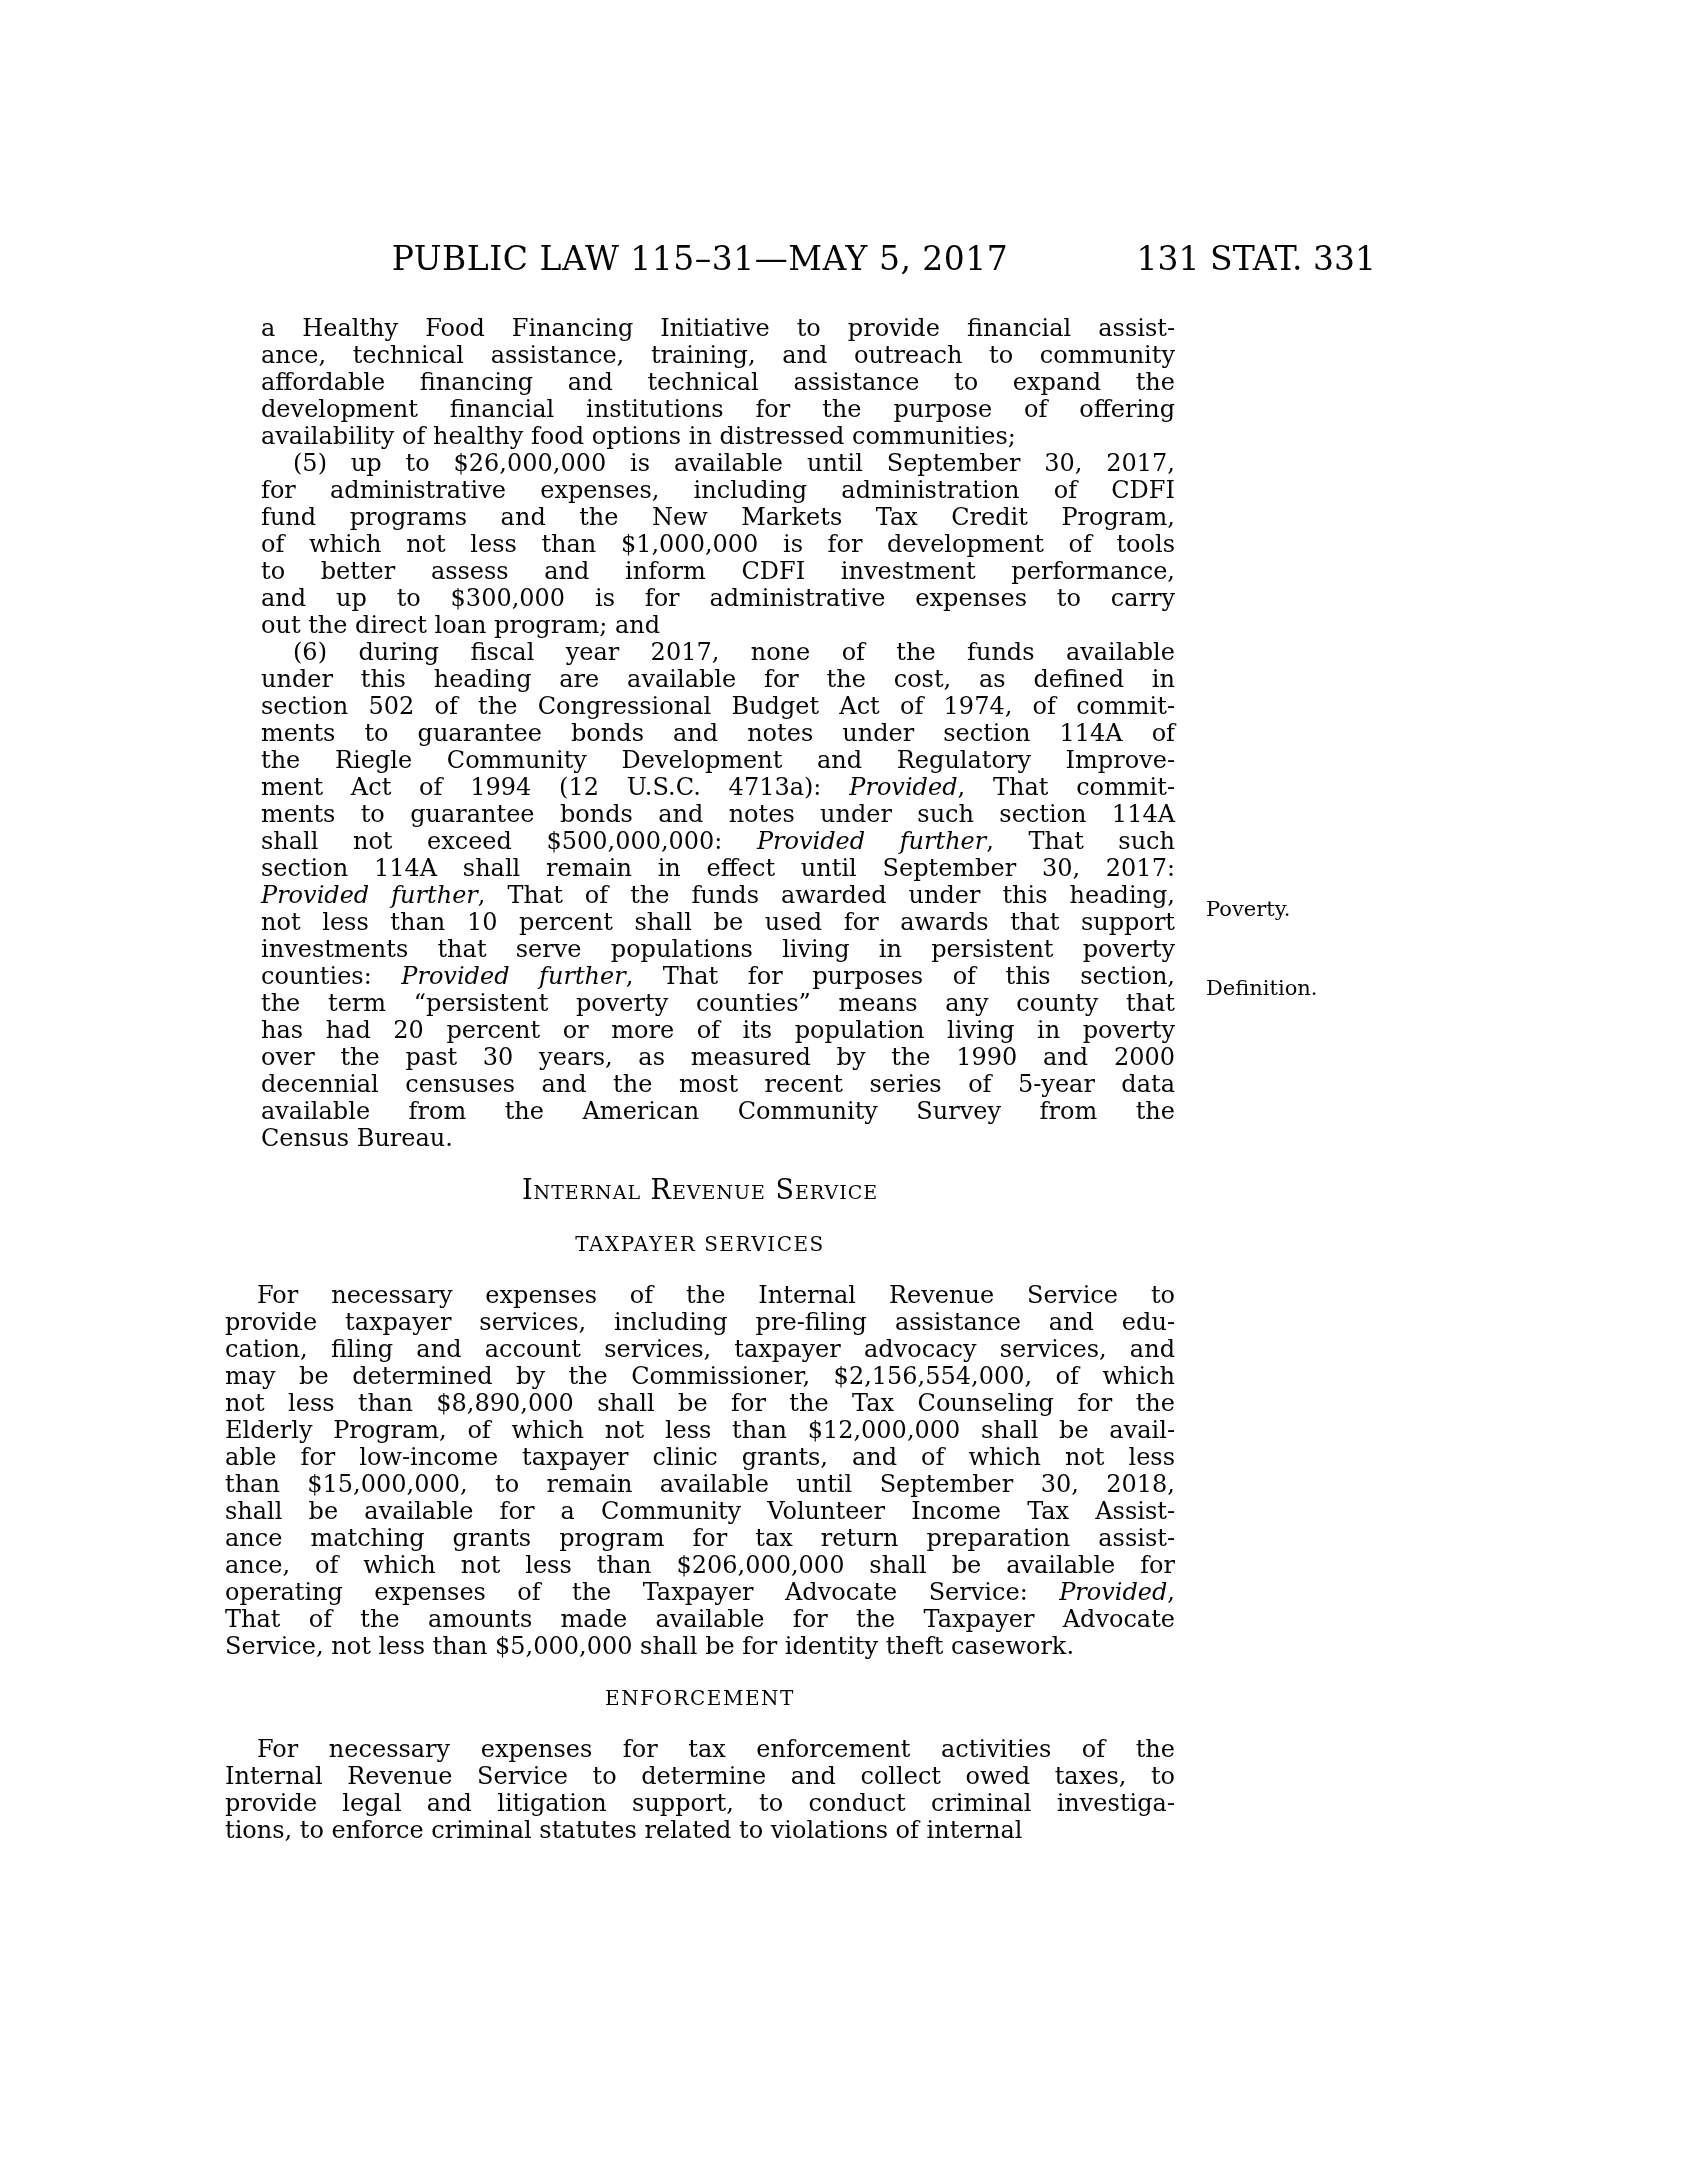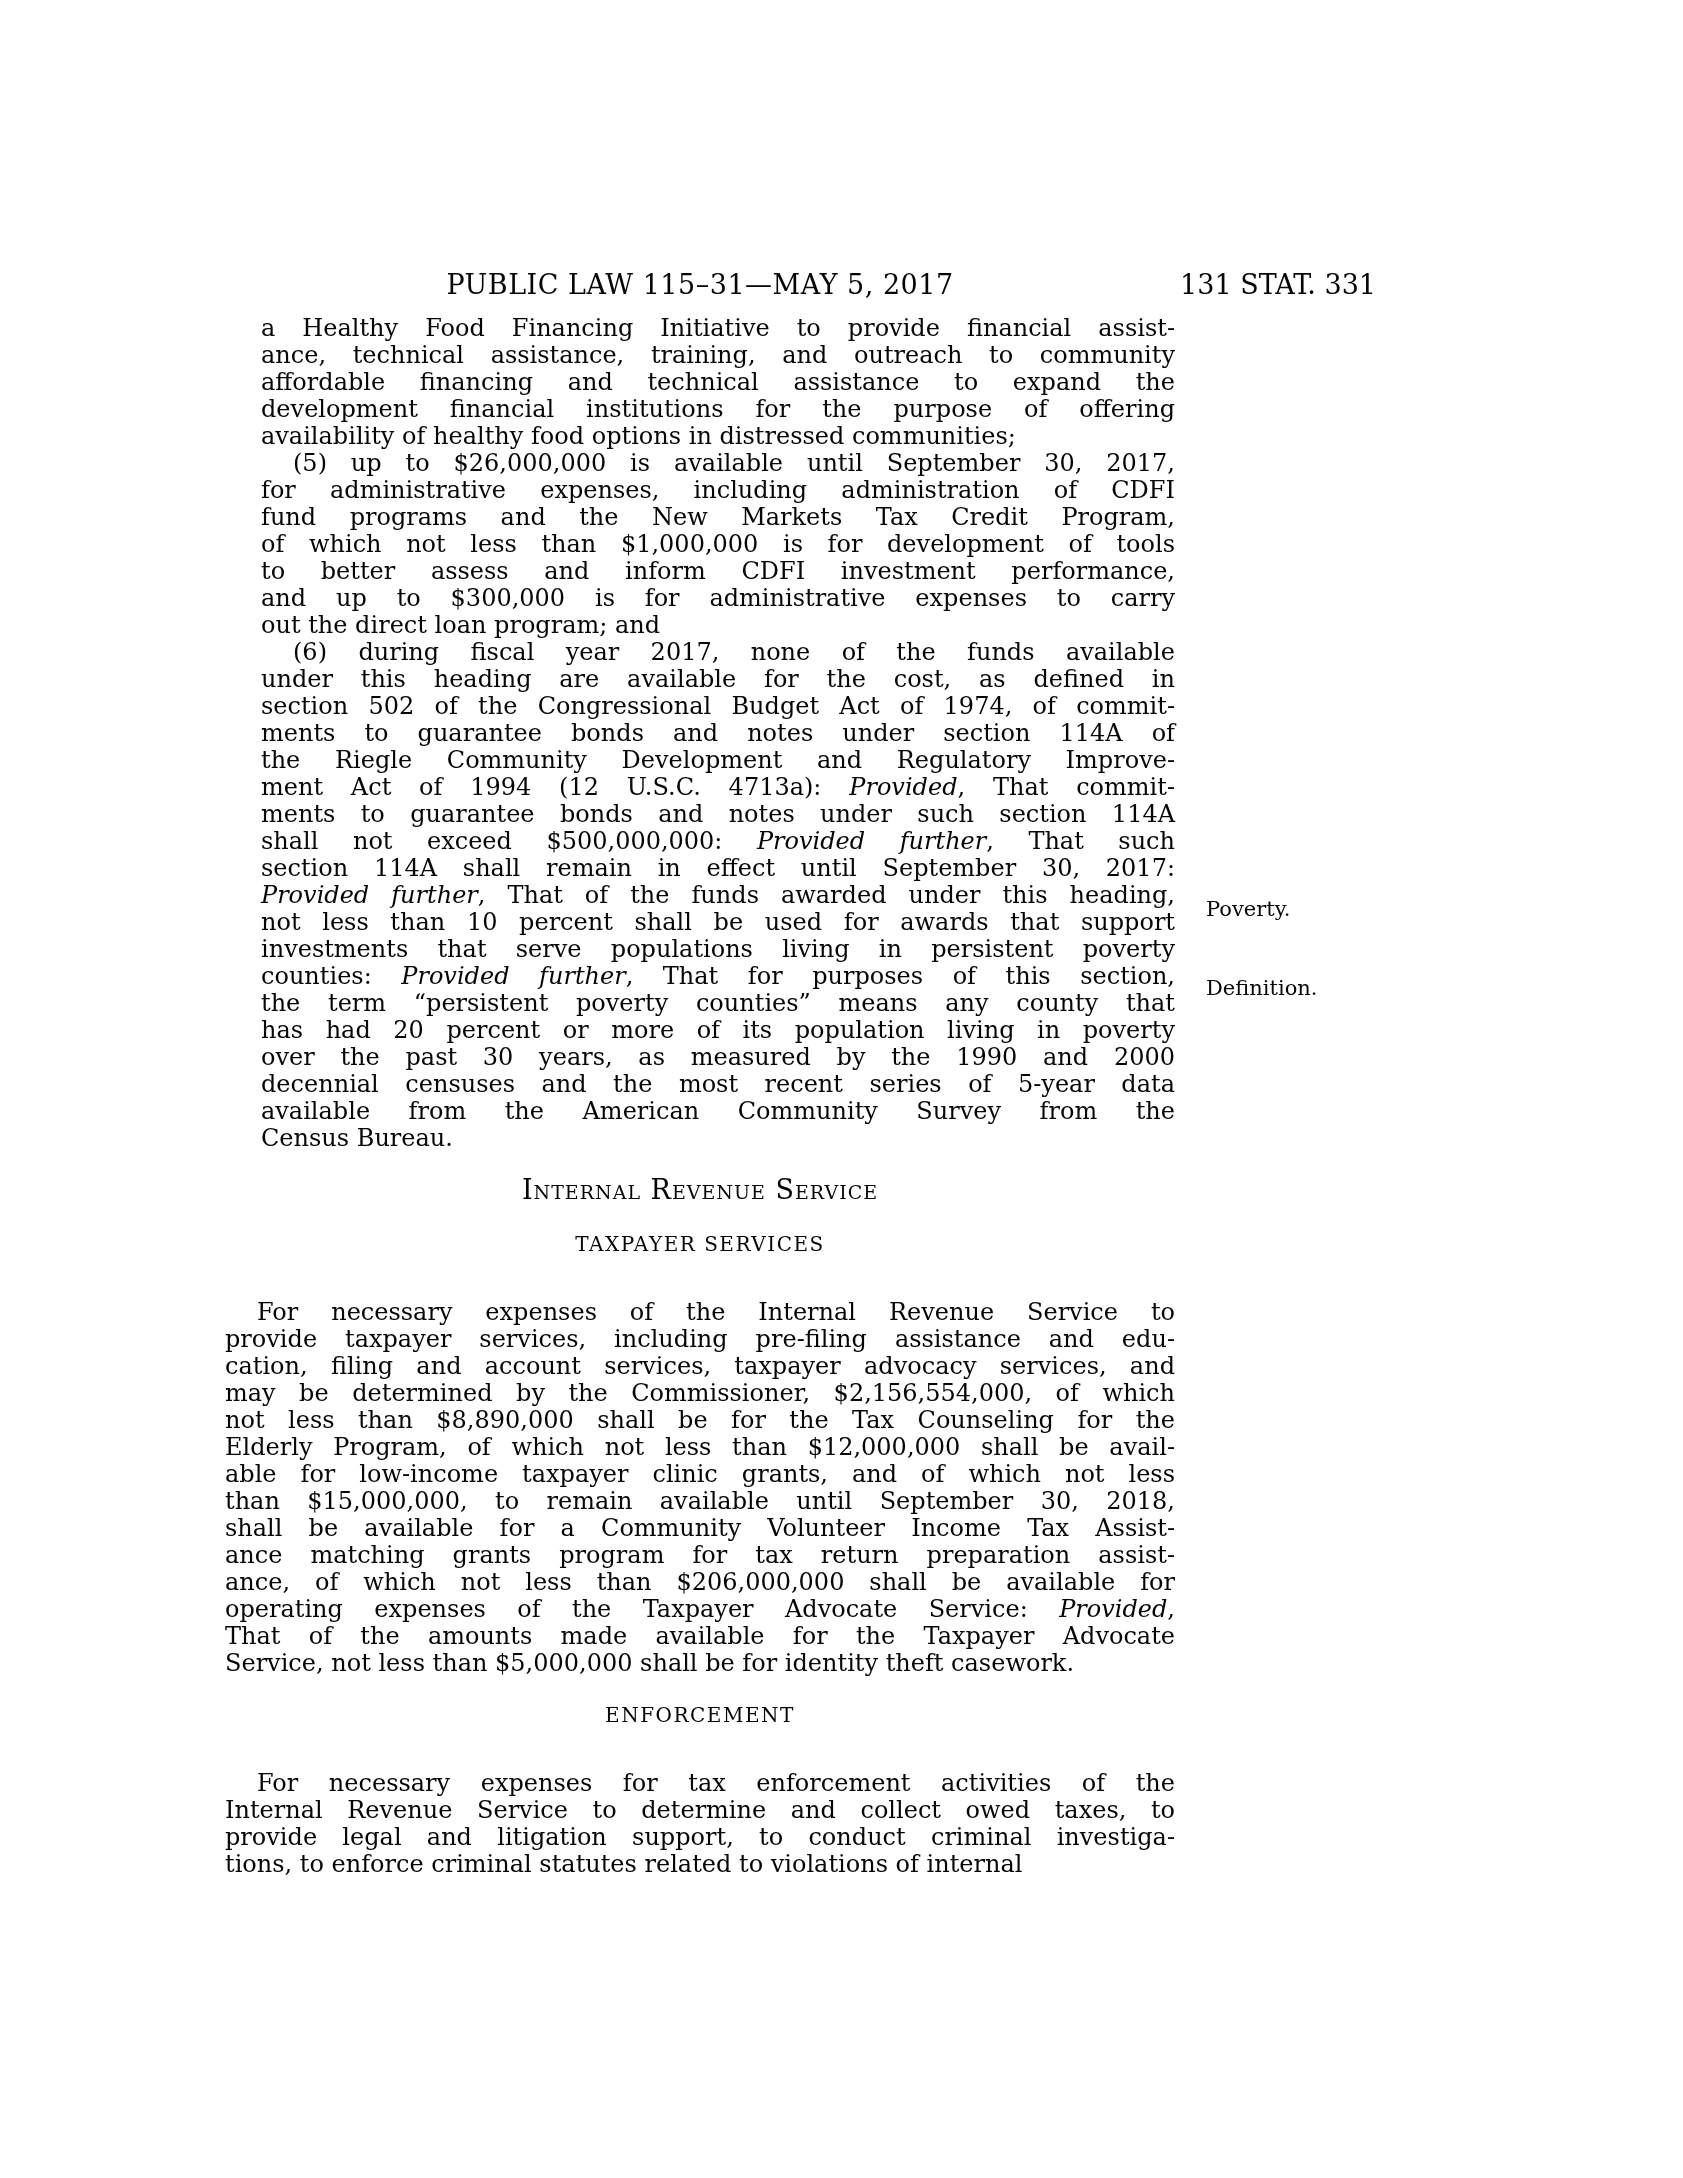--- a/index.html
+++ b/index.html
@@ -7,25 +7,25 @@
     position: relative;
     width: 1683px;
     height: 2178px;
     background: #ffffff;
     color: #060606;
     font-family: "DejaVu Serif", "Liberation Serif", serif;
     overflow: hidden;
   }
   .page-header {
     position: absolute;
-    top: 268px;
+    top: 242px;
     left: 225px;
     width: 1151px;
     height: 34px;
-    font-size: 27px;
+    font-size: 33px;
     line-height: 34px;
   }
   .law-title {
     position: absolute;
     left: 0;
     width: 950px;
     text-align: center;
     letter-spacing: 0.5px;
     white-space: nowrap;
   }
@@ -61,21 +61,21 @@
     letter-spacing: 1px;
   }
   .h-minor {
     margin: 26px 0 0 0;
     font-weight: normal;
     font-size: 20px;
     line-height: 24px;
     text-align: center;
     letter-spacing: 1.5px;
   }
-  .para.after-heading { margin-top: 43px; }
+  .para.after-heading { margin-top: 26px; }
   .margin-note {
     position: absolute;
     left: 1206px;
     font-size: 21px;
     line-height: 24px;
     white-space: nowrap;
   }
   .margin-note.note-poverty { top: 897px; }
   .margin-note.note-definition { top: 976px; }
 </style>

